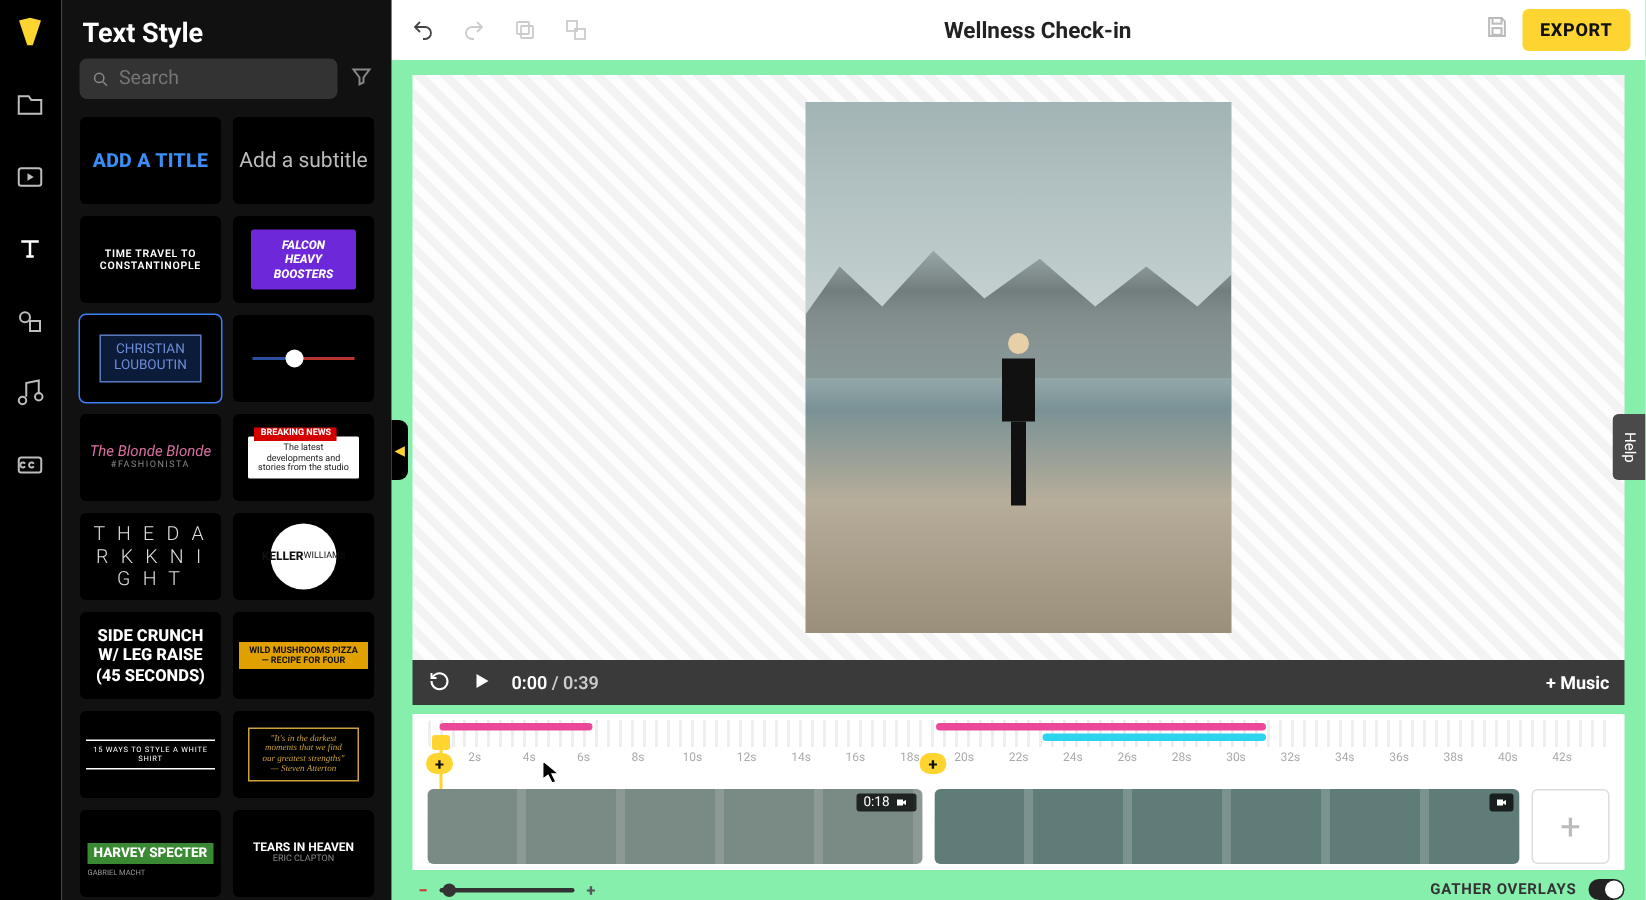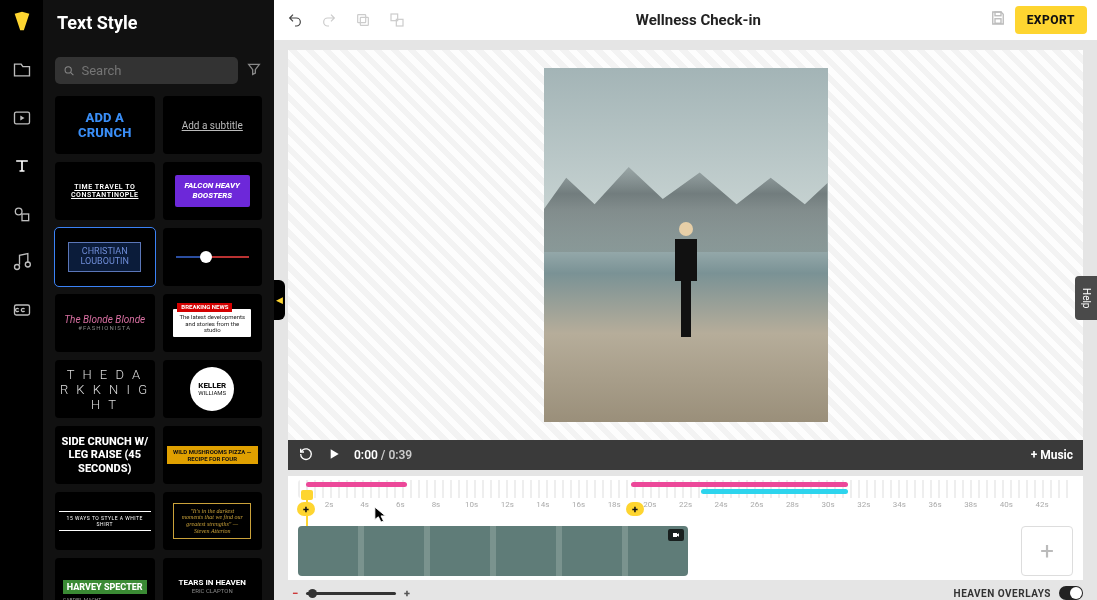--- a/index.html
+++ b/index.html
@@ -19,62 +19,62 @@
 
   
   .icon-rail { width: 43px; background: var(--dark0); display: flex; flex-direction: column; align-items: center; padding-top: 10px; gap: 20px; }
   .icon-rail .logo { width: 22px; height: 22px; fill: var(--yellow); }
   .rail-btn { width: 28px; height: 28px; display: flex; align-items: center; justify-content: center; color: #bdbdbd; cursor: pointer; }
   .rail-btn.active { color: #fff; }
   .rail-btn svg { width: 20px; height: 20px; fill: none; stroke: currentColor; stroke-width: 1.6; }
 
   
   .side-panel { width: 231px; background: var(--dark1); display: flex; flex-direction: column; position: relative; }
-  .side-title { color: #fff; font-size: 18px; font-weight: 700; padding: 12px 14px 24px; }
+  .side-title { color: #fff; font-size: 18px; font-weight: 700; padding: 12px 14px 6px; }
   .search-row { display: flex; align-items: center; padding: 0 12px; gap: 8px; }
   .search-box { flex: 1; background: var(--dark4); border-radius: 5px; display: flex; align-items: center; padding: 6px 8px; }
   .search-box svg { width: 14px; height: 14px; stroke: #888; fill: none; stroke-width: 2; margin-right: 6px; }
   .search-box input { background: transparent; border: none; outline: none; color: #d946ef; font-size: 13px; width: 100%; }
   .filter-btn svg { width: 16px; height: 16px; stroke: #888; fill: none; stroke-width: 2; }
 
   .styles-grid { flex: 1; overflow-y: auto; padding: 12px; display: grid; grid-template-columns: 1fr 1fr; gap: 8px; }
   .styles-grid::-webkit-scrollbar { width: 0; }
   .style-card { background: var(--dark0); border-radius: 4px; height: 58px; display: flex; align-items: center; justify-content: center; cursor: pointer; padding: 4px; text-align: center; overflow: hidden; }
   .style-card.selected { outline: 1px solid #3b82f6; }
 
   
   .p-title { color: #3a8ef6; font-weight: 800; font-size: 13px; letter-spacing: 0.2px; }
-  .p-sub { color: #bbb; font-size: 10px; text-decoration: underline; }
-  .p-travel { color: #fff; font-size: 7px; font-weight: 600; line-height: 1.2; letter-spacing: 0.5px; text-transform: uppercase; text-decoration: underline; }
+  .p-sub { color: #bbb; font-size: 14px; }
+  .p-travel { color: #fff; font-size: 7px; font-weight: 600; line-height: 1.2; letter-spacing: 0.5px; text-transform: uppercase; }
   .p-falcon { background: #6d28d9; color: #fff; font-size: 8px; font-weight: 800; font-style: italic; padding: 6px 8px; line-height: 1.2; border-radius: 2px; width: 82%; }
   .p-louboutin { border: 1px solid #5b76b8; padding: 4px 8px; color: #6e8cd6; font-size: 9px; font-family: Georgia, serif; line-height: 1.1; background: #0b1c3a; width: 80%; }
   .p-slider { width: 80%; height: 12px; position: relative; }
   .p-slider::before { content: ""; position: absolute; left: 0; right: 0; top: 50%; height: 2px; background: linear-gradient(90deg,#2b4ea0 0 45%, #b93232 45% 100%); transform: translateY(-50%); }
   .p-slider::after { content: ""; position: absolute; left: 42%; top: 50%; width: 12px; height: 12px; background: #fff; border-radius: 50%; transform: translate(-50%,-50%); }
   .p-blonde { color: #d86fa1; font-family: Georgia, cursive; font-style: italic; font-size: 10px; line-height: 1; }
   .p-blonde small { display: block; color: #888; font-size: 6px; font-style: normal; letter-spacing: 1px; }
   .p-breaking { background: #fff; color: #222; font-size: 6px; padding: 5px 4px 3px; width: 85%; position: relative; line-height: 1.1; border-radius: 1px; }
   .p-breaking::before { content: attr(data-tag); position: absolute; top: -6px; left: 4px; background: #d40000; color: #fff; font-size: 6px; font-weight: 700; padding: 1px 4px; }
   .p-dark { color: #ddd; font-size: 13px; letter-spacing: 2.5px; font-weight: 300; }
-  .p-keller { width: 44px; height: 44px; border-radius: 50%; background: #fff; color: #111; display: flex; flex-direction: column; align-items: center; justify-content: center; font-size: 8px; font-weight: 800; line-height: 1; }
+  .p-keller { width: 44px; height: 44px; border-radius: 50%; background: #fff; color: #111; display: flex; align-items: center; justify-content: center; font-size: 8px; font-weight: 800; line-height: 1; }
   .p-keller small { font-size: 6px; font-weight: 400; }
   .p-crunch { color: #fff; font-size: 11px; font-weight: 800; line-height: 1.2; text-transform: uppercase; }
   .p-mush { background: #e0a000; color: #111; font-size: 6px; font-weight: 700; padding: 2px 6px; text-transform: uppercase; }
   .p-white { color: #fff; font-size: 5px; letter-spacing: 0.5px; border-top: 1px solid #fff; border-bottom: 1px solid #fff; padding: 3px 0; text-transform: uppercase; }
   .p-quote { border: 1px solid #caa23a; color: #caa23a; font-size: 6px; font-style: italic; font-family: Georgia, serif; padding: 4px 6px; width: 85%; line-height: 1.1; }
   .p-harvey { background: #3a8a34; color: #fff; font-size: 9px; font-weight: 800; padding: 2px 4px; position: relative; }
   .p-harvey small { position: absolute; bottom: -9px; left: 0; color: #999; font-size: 5px; font-weight: 400; }
   .p-tears { color: #fff; font-size: 8px; font-weight: 700; text-transform: uppercase; line-height: 1.1; }
   .p-tears small { display: block; color: #888; font-size: 6px; font-weight: 400; }
 
   .collapse-handle { position: absolute; right: -11px; top: 280px; width: 11px; height: 40px; background: var(--dark0); border-radius: 0 6px 6px 0; display: flex; align-items: center; justify-content: center; cursor: pointer; }
   .collapse-handle span { color: var(--yellow); font-size: 9px; }
 
   
-  .main { flex: 1; display: flex; flex-direction: column; background: #e5e5e5; }
+  .main { flex: 1; display: flex; flex-direction: column; background: #86efac; }
 
   .topbar { display: flex; align-items: center; padding: 6px 10px; background: #fff; }
   .topbar .tb-left { display: flex; gap: 12px; align-items: center; }
   .tb-btn { width: 22px; height: 22px; display: flex; align-items: center; justify-content: center; color: #444; cursor: pointer; }
   .tb-btn.disabled { color: #ccc; }
   .tb-btn svg { width: 16px; height: 16px; fill: none; stroke: currentColor; stroke-width: 1.8; }
   .project-title { flex: 1; text-align: center; font-size: 15px; font-weight: 700; color: #222; }
   .tb-right { display: flex; gap: 8px; align-items: center; }
   .save-ico svg { width: 18px; height: 18px; fill: none; stroke: #bbb; stroke-width: 1.8; }
   .export-btn { background: var(--yellow); color: #111; border: none; font-weight: 800; font-size: 12px; padding: 7px 12px; border-radius: 4px; letter-spacing: 0.5px; cursor: pointer; }
@@ -195,21 +195,21 @@
     </div>
     <div class="filter-btn">
       <svg viewBox="0 0 24 24">
           <path d="M4 5h16l-6 8v5l-4 2v-7z"></path>
         </svg>
     </div>
   </div>
 
   <div class="styles-grid">
     <div class="style-card">
-        <span class="p-title">ADD A CRUNCH</span>
+        <span class="p-title">ADD A TITLE</span>
       </div>
     <div class="style-card">
         <span class="p-sub">Add a subtitle</span>
       </div>
     <div class="style-card">
         <span class="p-travel" style="white-space:pre-line">TIME TRAVEL TO
 CONSTANTINOPLE</span>
       </div>
     <div class="style-card">
         <span class="p-falcon">FALCON HEAVY BOOSTERS</span>
@@ -347,20 +347,28 @@
         <span class="tick" style="left: 82.2%;">36s</span>
         <span class="tick" style="left: 86.8%;">38s</span>
         <span class="tick" style="left: 91.4%;">40s</span>
         <span class="tick" style="left: 96%;">42s</span>
       </div>
     <div class="playhead"></div>
     <div class="add-pill p1">+</div>
     <div class="add-pill p2">+</div>
 
     <div class="clips">
+      <div class="clip clip1">
+        <div class="badge">
+          <span>0:18</span>
+          <svg width="10" height="8" viewBox="0 0 24 24">
+              <path d="M3 6h12v12H3zM15 10l6-3v10l-6-3z" fill="#fff"></path>
+            </svg>
+        </div>
+      </div>
       <div class="clip clip2">
         <div class="badge iconly">
           <svg width="10" height="8" viewBox="0 0 24 24">
               <path d="M3 6h12v12H3zM15 10l6-3v10l-6-3z" fill="#fff"></path>
             </svg>
         </div>
       </div>
       <div class="add-clip">+</div>
     </div>
 
@@ -373,19 +381,19 @@
 
   <div class="bottom-row">
     <div class="zoom">
       <span style="color:#c33; font-weight:800;">−</span>
       <div class="track">
           <div class="knob"></div>
         </div>
       <span style="font-weight:800;">+</span>
     </div>
     <div class="gather">
-      <span>HEAVEN OVERLAYS</span>
+      <span>GATHER OVERLAYS</span>
       <div class="toggle"></div>
     </div>
   </div>
 </div>
 
 <div class="help-tab">Help</div>
 
 </body></html>

